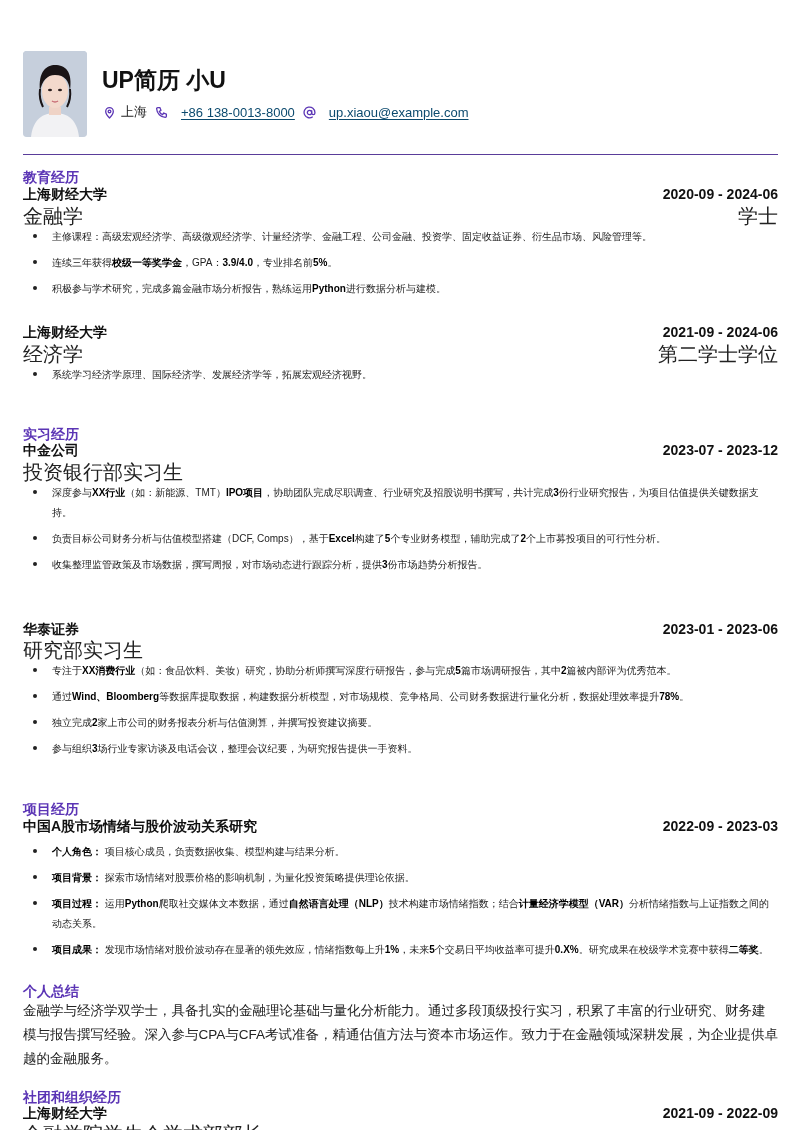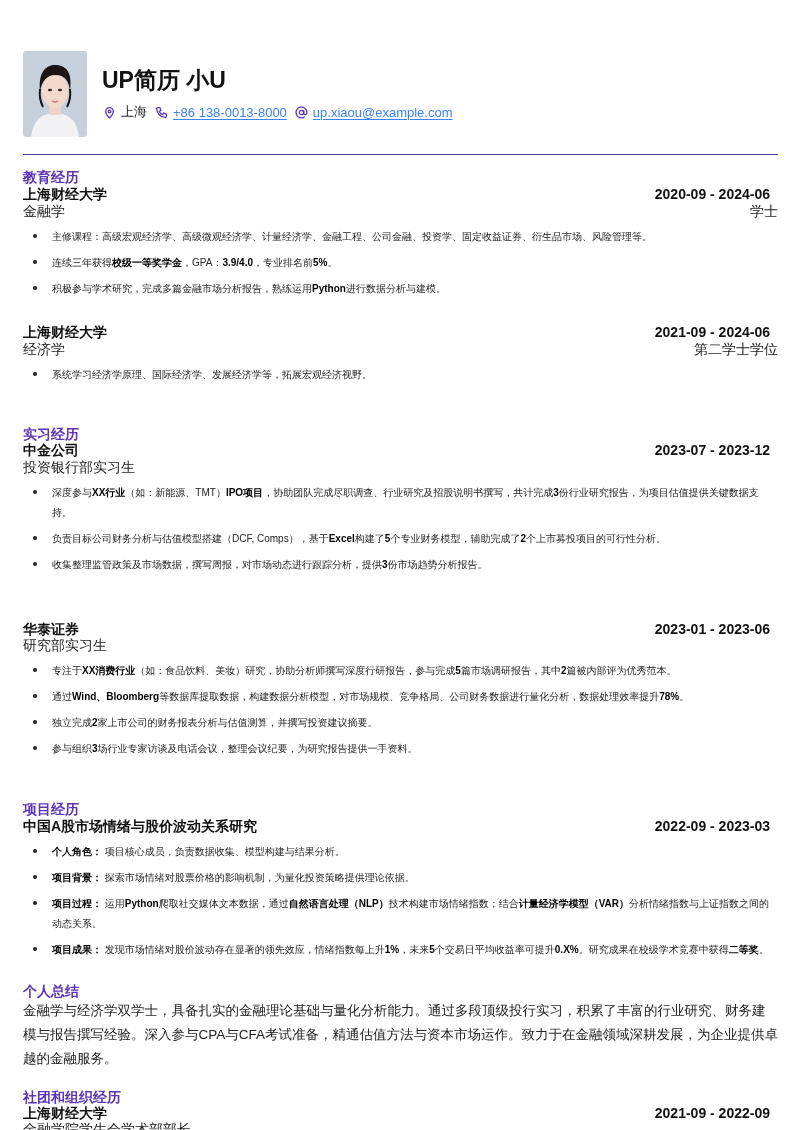--- a/index.html
+++ b/index.html
@@ -22,34 +22,34 @@
   .name {
     position: absolute; left: 79px; top: 14px;
     font-size: 23px; font-weight: bold; color: #111; letter-spacing: 0px;
   }
   .contacts {
     position: absolute; left: 80px; top: 52px;
     display: flex; align-items: center; font-size: 13px; color: #222;
   }
   .contact { display: flex; align-items: center; margin-right: 8px; }
   .contact .ic { width: 13px; height: 13px; margin-right: 5px; display: inline-flex; }
-  .contact a { color: #3b82f6; text-decoration: underline; text-underline-offset: 2px; }
+  .contact a { color: #0c4a6e; text-decoration: underline; text-underline-offset: 2px; margin-left: 8px; }
 
   .rule { position: absolute; left: 0; top: 154px; width: 755px; height: 1px; background: #5a3d9a; }
 
   
   .section-title {
     position: absolute; left: 0; font-size: 14px; font-weight: bold; color: #5b35b5;
   }
   .entry-head {
     position: absolute; left: 0; width: 755px; font-size: 14px; font-weight: bold; color: #111;
   }
-  .entry-head .date { position: absolute; right: 8px; top: 0; font-weight: bold; }
+  .entry-head .date { position: absolute; right: 0; top: 0; font-weight: bold; }
   .entry-sub {
-    position: absolute; left: 0; width: 755px; font-size: 14px; color: #222;
+    position: absolute; left: 0; width: 755px; font-size: 20px; color: #222;
   }
   .entry-sub .deg { position: absolute; right: 0; top: 0; }
 
   ul.bullets { position: absolute; left: 0; width: 755px; list-style: none; }
   ul.bullets li {
     position: relative; padding-left: 29px; font-size: 10px; line-height: 20px;
     color: #222; margin-bottom: 6px;
   }
   ul.bullets li::before {
     content: ""; position: absolute; left: 10px; top: 7px; width: 4px; height: 4px;

